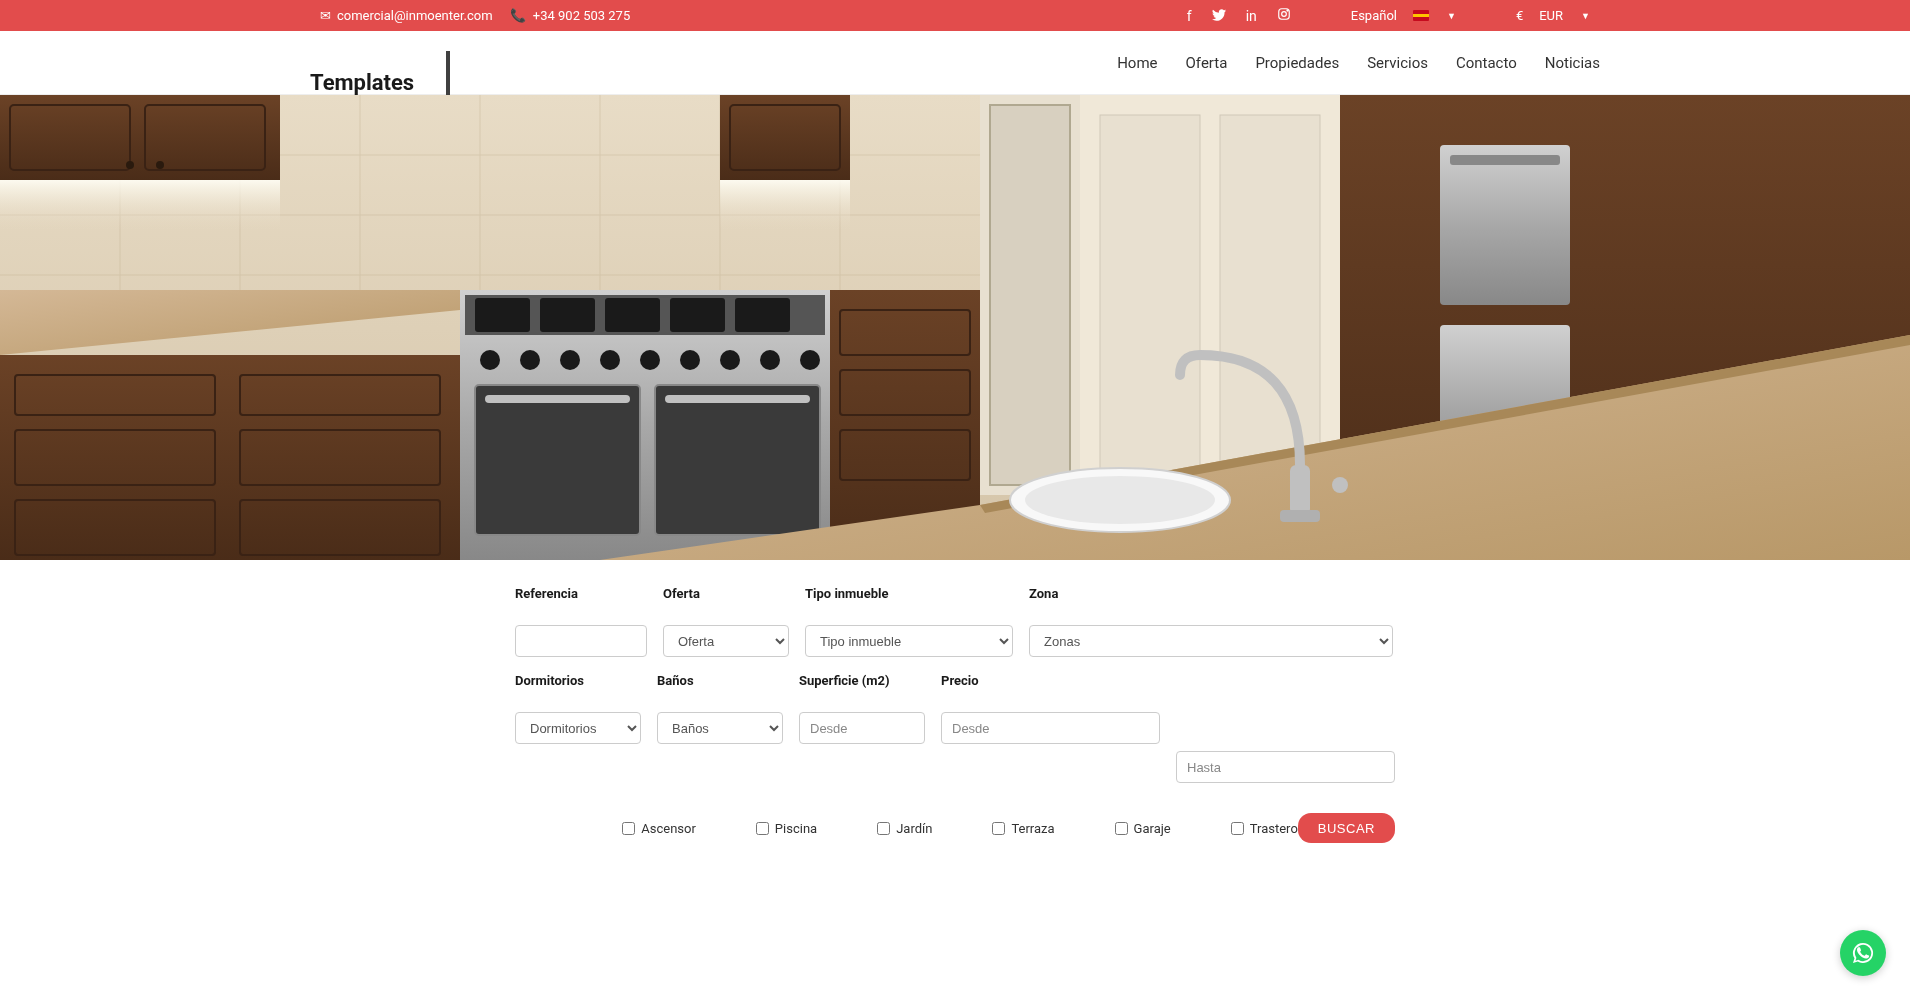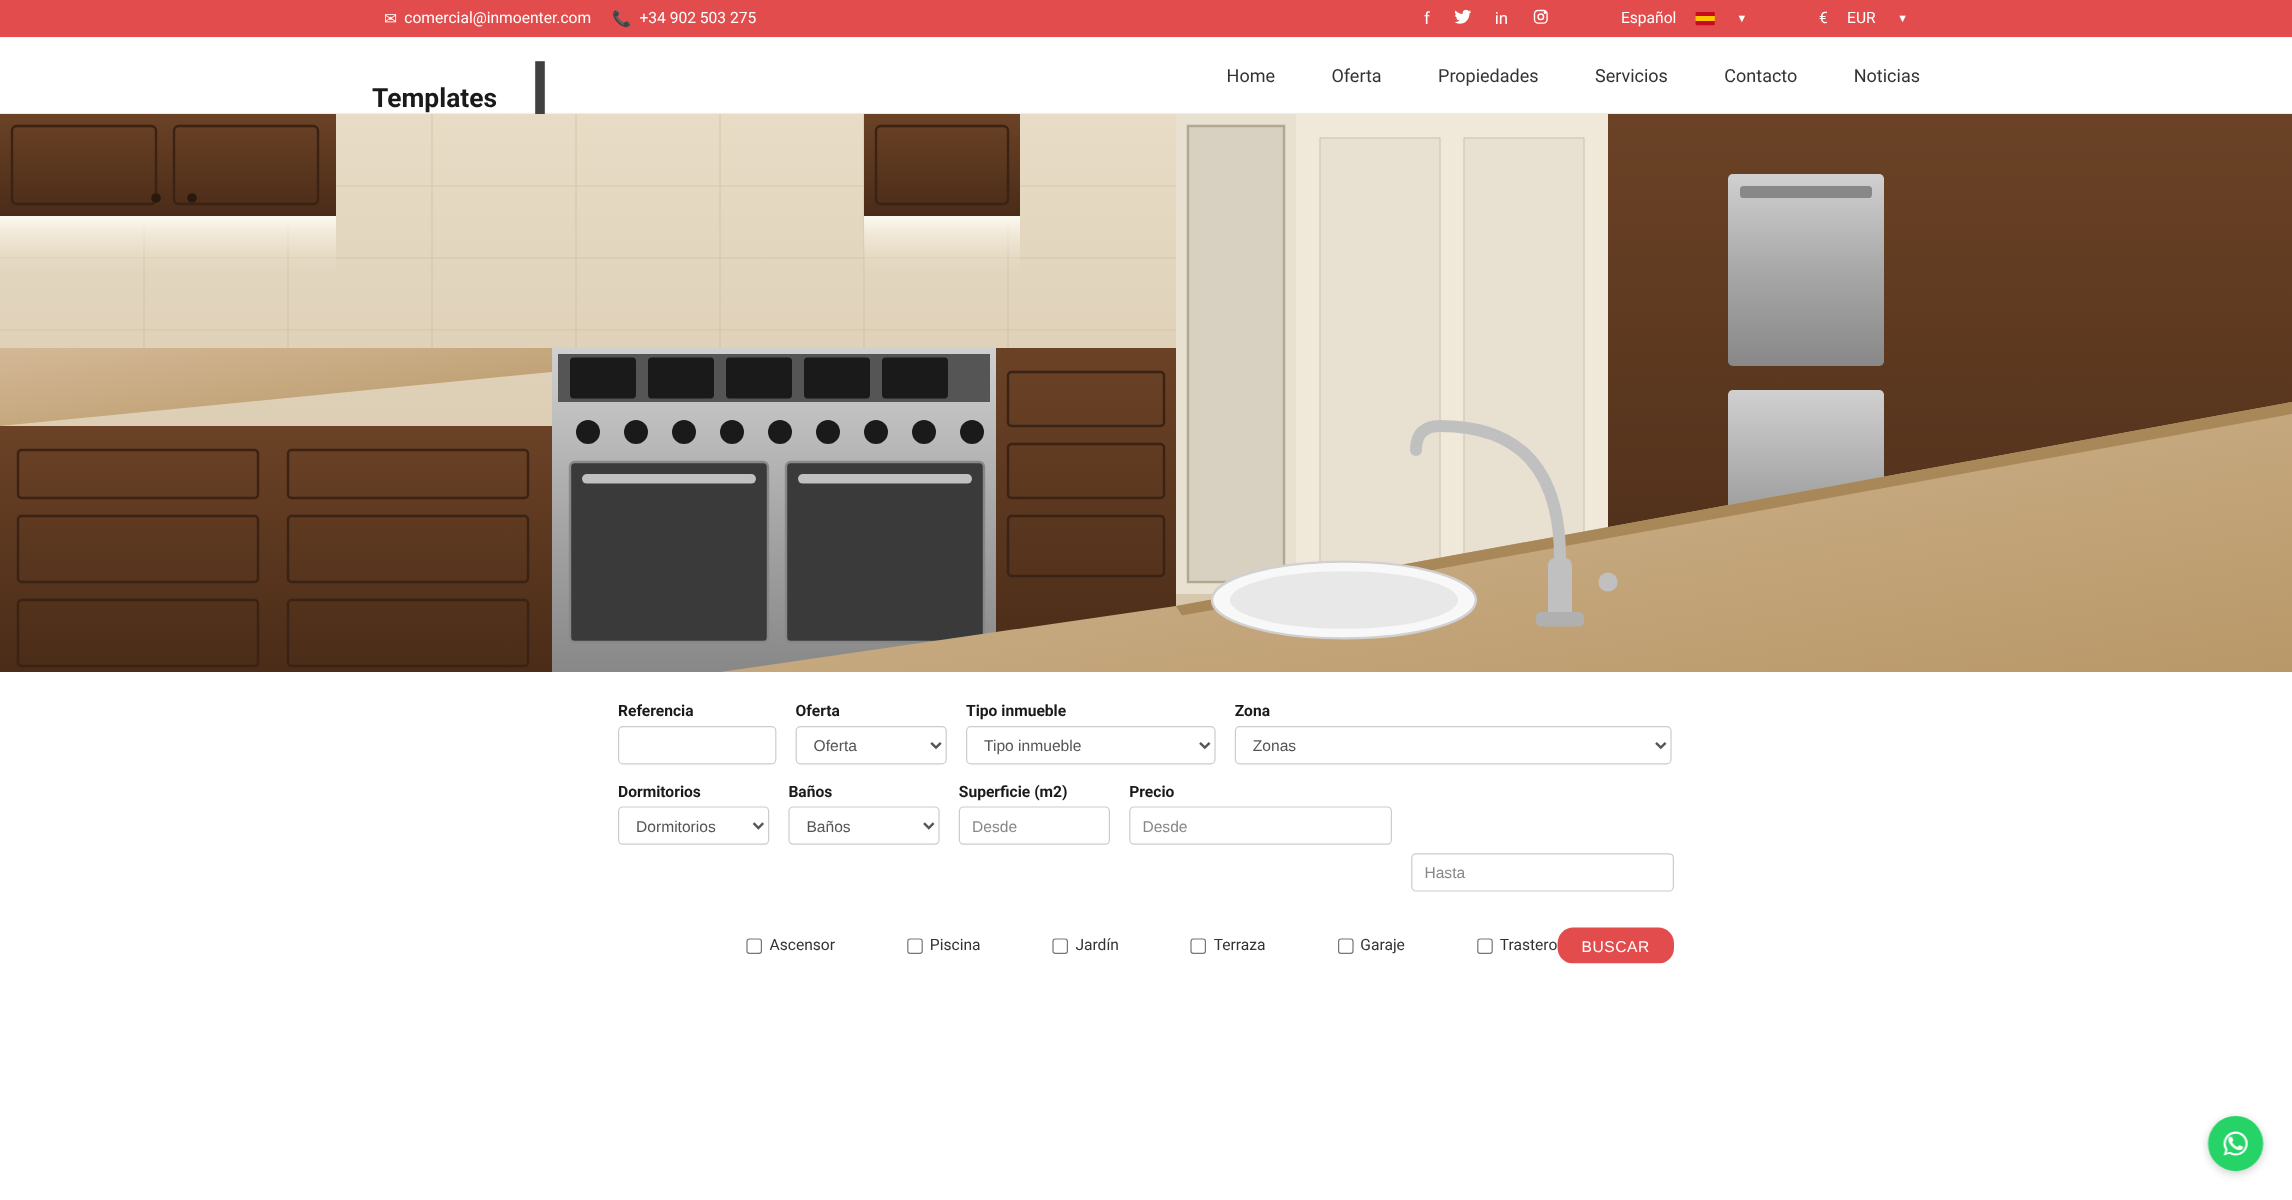--- a/index.html
+++ b/index.html
@@ -8,28 +8,28 @@
 .topbar-left { display: flex; align-items: center; gap: 18px; }
 .topbar-left span { display: flex; align-items: center; gap: 6px; font-size: 13px; }
 .topbar-right { display: flex; align-items: center; gap: 20px; }
 .social-icons { display: flex; gap: 20px; align-items: center; }
 .social-icons span { cursor: pointer; font-size: 14px; }
 .lang, .curr { display: flex; align-items: center; gap: 16px; font-size: 13px; cursor: pointer; margin-left: 40px; }
 .flag { width: 16px; height: 11px; display: inline-block; background: linear-gradient(to bottom, #c60b1e 33%, #ffc400 33%, #ffc400 66%, #c60b1e 66%); border-radius: 1px; }
 .caret { font-size: 9px; margin-left: 2px; }
 .navbar { background: #fff; height: 64px; display: flex; align-items: center; justify-content: space-between; padding: 0 310px; border-bottom: 1px solid #eee; }
 .logo-wrap { display: flex; align-items: center; height: 100%; }
-.logo { font-weight: 700; font-size: 22px; color: #1a1a1a; padding-right: 32px; border-right: 8px solid #404040; height: 100%; display: flex; align-items: center; margin-top: 40px; }
-.nav-links { display: flex; gap: 47px; justify-content: flex-end; }
+.logo { font-weight: 700; font-size: 22px; color: #1a1a1a; padding-right: 32px; border-right: 4px solid #404040; height: 100%; display: flex; align-items: center; margin-top: 40px; }
+.nav-links { display: flex; gap: 28px; justify-content: flex-end; }
 .nav-links a { color: #333; text-decoration: none; font-size: 15px; cursor: pointer; }
 .hero { width: 100%; height: 465px; background: linear-gradient(180deg, #8b6b4a 0%, #7a5a3a 100%); position: relative; overflow: hidden; }
 .hero svg { width: 100%; height: 100%; }
 .search { max-width: 900px; margin: 26px auto 0; padding: 0 10px; }
 .search-row { display: flex; gap: 16px; margin-bottom: 16px; }
-.field { display: flex; flex-direction: column; gap: 4px; }
+.field { display: flex; flex-direction: column; gap: 24px; }
 .field label { font-weight: 700; font-size: 13px; color: #1a1a1a; }
 .field input, .field select { height: 32px; border: 1px solid #ccc; border-radius: 4px; padding: 0 10px; font-size: 13px; background: #fff; color: #555; }
 .field input::placeholder { color: #888; }
 .w-ref { width: 132px; }
 .w-oferta { width: 126px; }
 .w-tipo { width: 208px; }
 .w-zona { width: 364px; }
 .w-dorm, .w-banos { width: 126px; }
 .w-sup-small { width: 126px; }
 .checks-row { display: flex; align-items: center; justify-content: flex-end; margin-top: 30px; }

